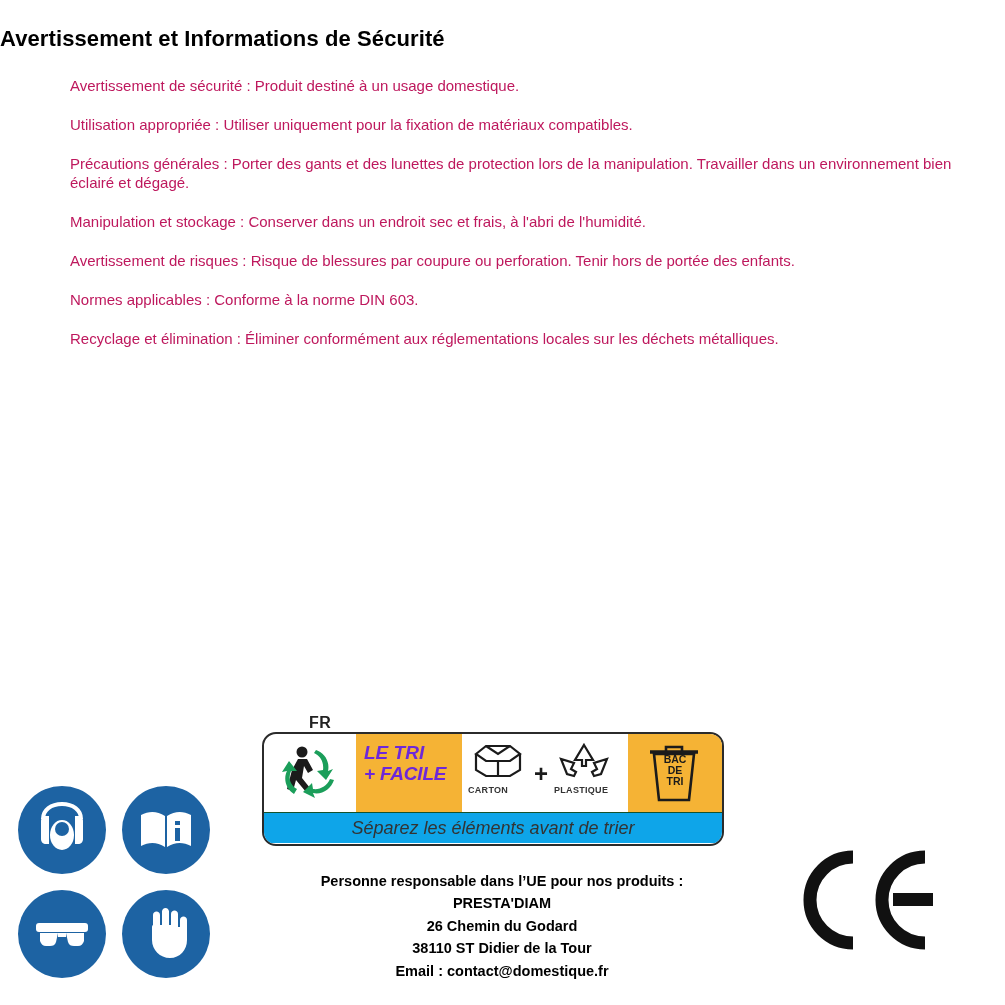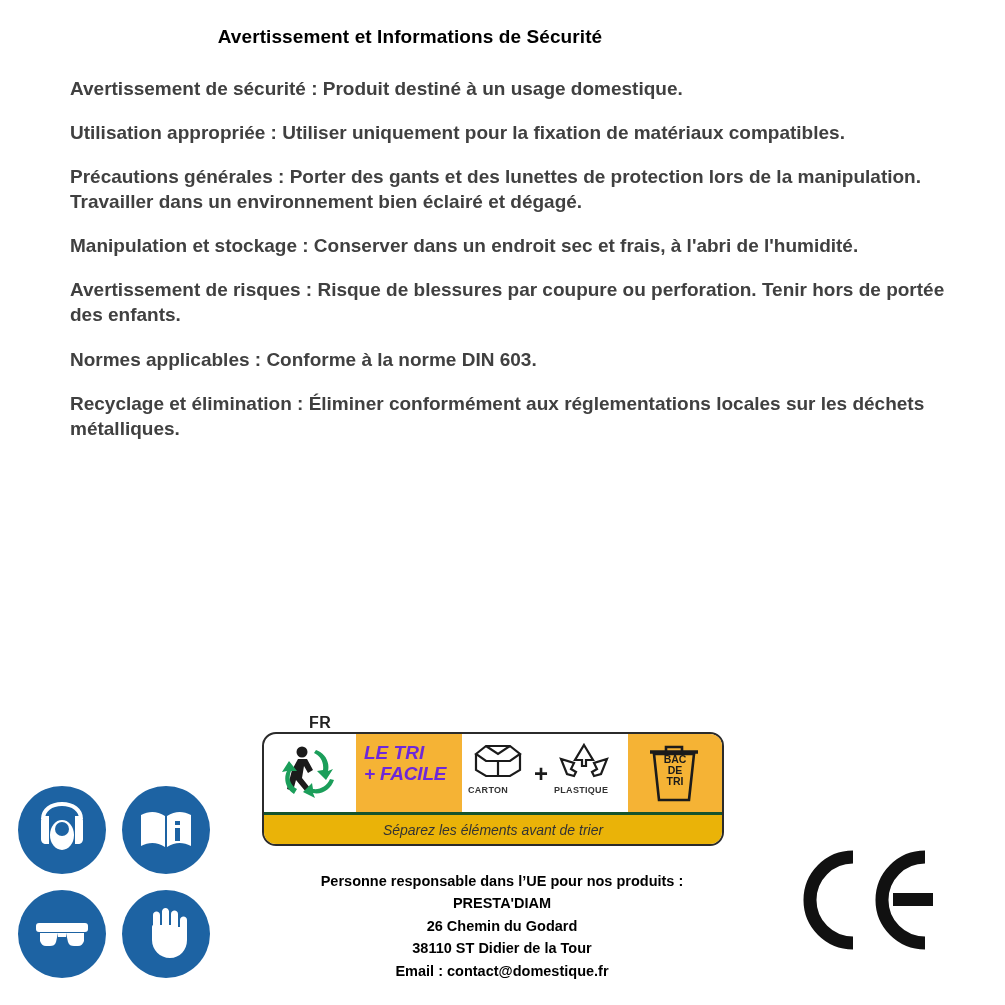--- a/index.html
+++ b/index.html
@@ -15,39 +15,37 @@
     color: #000000;
     overflow: hidden;
   }
 
   
   .doc-title {
     position: absolute;
     top: 26px;
     left: 0;
     width: 820px;
-    text-align: center;
-    font-size: 19px;
+    font-size: 22px;
     font-weight: bold;
     letter-spacing: 0.1px;
   }
 
   
   .content {
     position: absolute;
     top: 76px;
     left: 70px;
     width: 905px;
   }
   .para {
-    font-size: 19px;
+    font-size: 15px;
     line-height: 1.32;
     margin: 0 0 19px 0;
-    color: #404040;
-    font-weight: bold;
+    color: #be185d;
   }
 
   
   .picto-grid {
     position: absolute;
     left: 18px;
     top: 786px;
     width: 196px;
     height: 196px;
   }
@@ -170,28 +168,28 @@
     line-height: 1.05;
     text-align: center;
     color: #1b1b1b;
   }
   .rl-footer {
     position: absolute;
     left: 0;
     top: 78px;
     width: 458px;
     height: 30px;
-    background: #eab308;
+    background: #0ea5e9;
     display: flex;
     align-items: center;
     justify-content: center;
-    font-size: 14px;
+    font-size: 18px;
     font-style: italic;
     color: #333;
-    border-top: 3px solid #14532d;
+    border-top: 1px solid #14532d;
   }
 
   
   .address {
     position: absolute;
     left: 232px;
     top: 870px;
     width: 540px;
     text-align: center;
     font-size: 14.5px;

